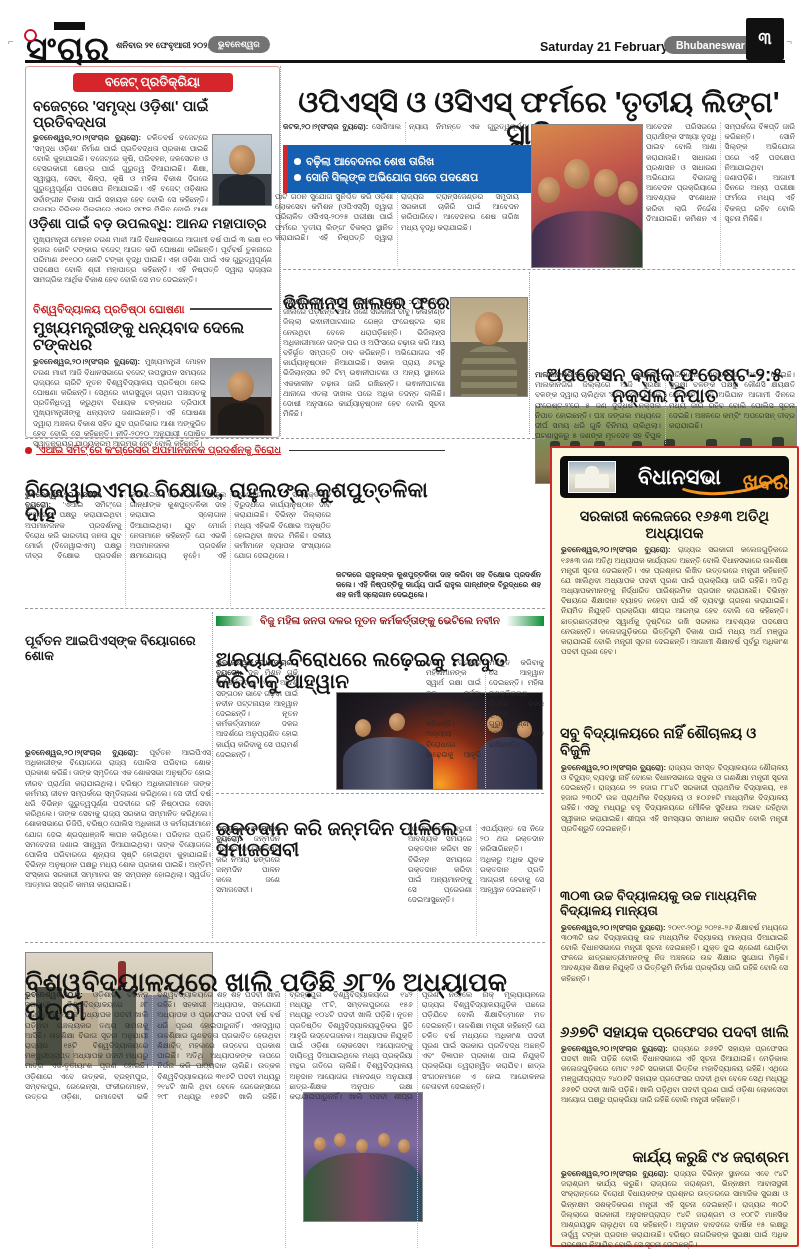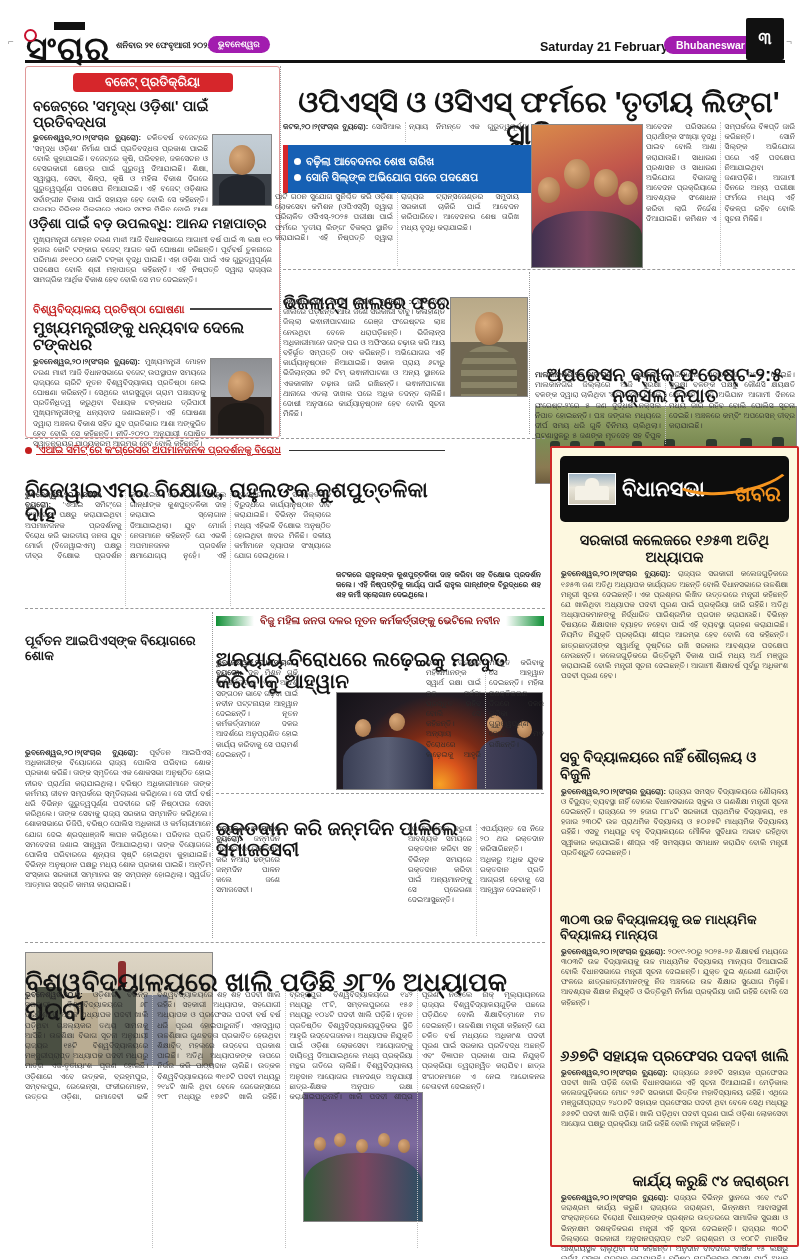--- a/index.html
+++ b/index.html
@@ -4,21 +4,21 @@
 <style>
   html,body{margin:0;padding:0;background:#e8e8e8;}
   .page{position:relative;width:800px;height:1259px;background:#ffffff;margin:0 auto;
         font-family:"Liberation Sans", sans-serif;color:#1c1c1c;overflow:hidden;}
   .abs{position:absolute;}
   
   .logo-bar{background:#111;color:#fff;font-size:6px;letter-spacing:2px;padding:1px 8px;display:inline-block;}
   .logo-text{font-size:33px;font-weight:bold;color:#111;line-height:1;letter-spacing:1px;}
   .logo-dot{position:absolute;width:9px;height:9px;border:2px solid #c8102e;border-radius:50%;background:#fff;}
   .m-odia-date{font-size:8.5px;font-weight:bold;color:#222;}
-  .pill{background:#a21caf;color:#fff;border-radius:9px;font-weight:bold;display:inline-block;text-align:center;}
+  .pill{background:#737373;color:#fff;border-radius:9px;font-weight:bold;display:inline-block;text-align:center;}
   .eng-date{font-size:12.5px;font-weight:bold;color:#111;}
   .pagebox{background:#111;color:#fff;font-size:17px;font-weight:bold;display:flex;align-items:center;justify-content:center;border-radius:2px;}
   .rule{background:#111;}
   .cropmark{color:#999;font-size:10px;}
   
   .hl{font-weight:bold;color:#141414;line-height:1.12;margin-top:20px;}
   .body{font-size:7.5px;line-height:1.36;text-align:justify;color:#2a2a2a;overflow:hidden;}
   .dl{font-weight:bold;}
   .cols2{column-count:2;column-gap:8px;column-rule:1px dotted #c0c0c0;}
   .cols3{column-count:3;column-gap:8px;column-rule:1px dotted #c0c0c0;}
@@ -222,21 +222,21 @@
 
   <div class="abs sep-h" style="left:216px;top:793px;width:328px;"></div>
   <div class="abs hl" style="left:216px;top:798px;width:328px;font-size:19px;">ରକ୍ତଦାନ କରି ଜନ୍ମଦିନ ପାଳିଲେ ସମାଜସେବୀ</div>
   <div class="abs body" style="left:216px;top:824px;width:64px;height:112px;">
     <span class="dl">ଅନୁଗୁଳ,୨୦।୨ (ସଂଚାର ବ୍ୟୁରୋ):</span> <span>ଜନ୍ମଦିନ ଅବସରରେ ରକ୍ତଦାନ କରି ନିଆରା ଢଙ୍ଗରେ ଜନ୍ମଦିନ ପାଳନ କଲେ ଜଣେ ସମାଜସେବୀ।</span>
   </div>
 
   <div class="abs body cols2" style="left:408px;top:824px;width:136px;height:112px;">ରୋଗୀମାନଙ୍କ ଜରୁରୀ ଆବଶ୍ୟକ ସମୟରେ ରକ୍ତଦାନ କରିବା ସହ ବିଭିନ୍ନ ସମୟରେ ରକ୍ତଦାନ କରିବା ପାଇଁ ଅନ୍ୟମାନଙ୍କୁ ସେ ପ୍ରେରଣା ଦେଇଆସୁଛନ୍ତି। ଏପର୍ଯ୍ୟନ୍ତ ସେ ନିଜେ ୨୦ ଥର ରକ୍ତଦାନ କରିସାରିଛନ୍ତି। ଅଧିକରୁ ଅଧିକ ଯୁବକ ରକ୍ତଦାନ ପ୍ରତି ଆଗ୍ରହୀ ହେବାକୁ ସେ ଆହ୍ୱାନ ଦେଇଛନ୍ତି।</div>
 
   <div class="abs assembly" style="left:550px;top:446px;width:245px;height:797px;">
-    <div class="asm-head" style="margin:8px 8px 0;height:42px;display:flex;align-items:center;gap:6px;padding:12px 8px;">
+    <div class="asm-head" style="margin:8px 8px 0;height:42px;display:flex;align-items:center;gap:22px;padding:0 8px;">
       <span class="ph" style="width:46px;height:30px;border:1px solid #fff;background:linear-gradient(180deg,#9fb4c4 0%,#e9e6da 45%,#cfc9b8 100%);flex:0 0 auto;">
         <span class="sil" style="left:6px;bottom:4px;width:34px;height:14px;background:#f4f1e6;"></span>
         <span class="sil" style="left:16px;top:4px;width:14px;height:8px;background:#f4f1e6;border-radius:6px 6px 0 0;"></span>
       </span>
       <span class="asm-main">ବିଧାନସଭା</span>
       <span class="asm-swoosh" style="left:108px;top:-14px;"></span>
       <span class="asm-sub" style="margin-left:auto;padding-top:10px;">ଖବର</span>
     </div>
 
     <div class="asm-hl" style="margin:10px 8px 4px;">ସରକାରୀ କଲେଜରେ ୧୬୫୩ ଅତିଥି ଅଧ୍ୟାପକ</div>

